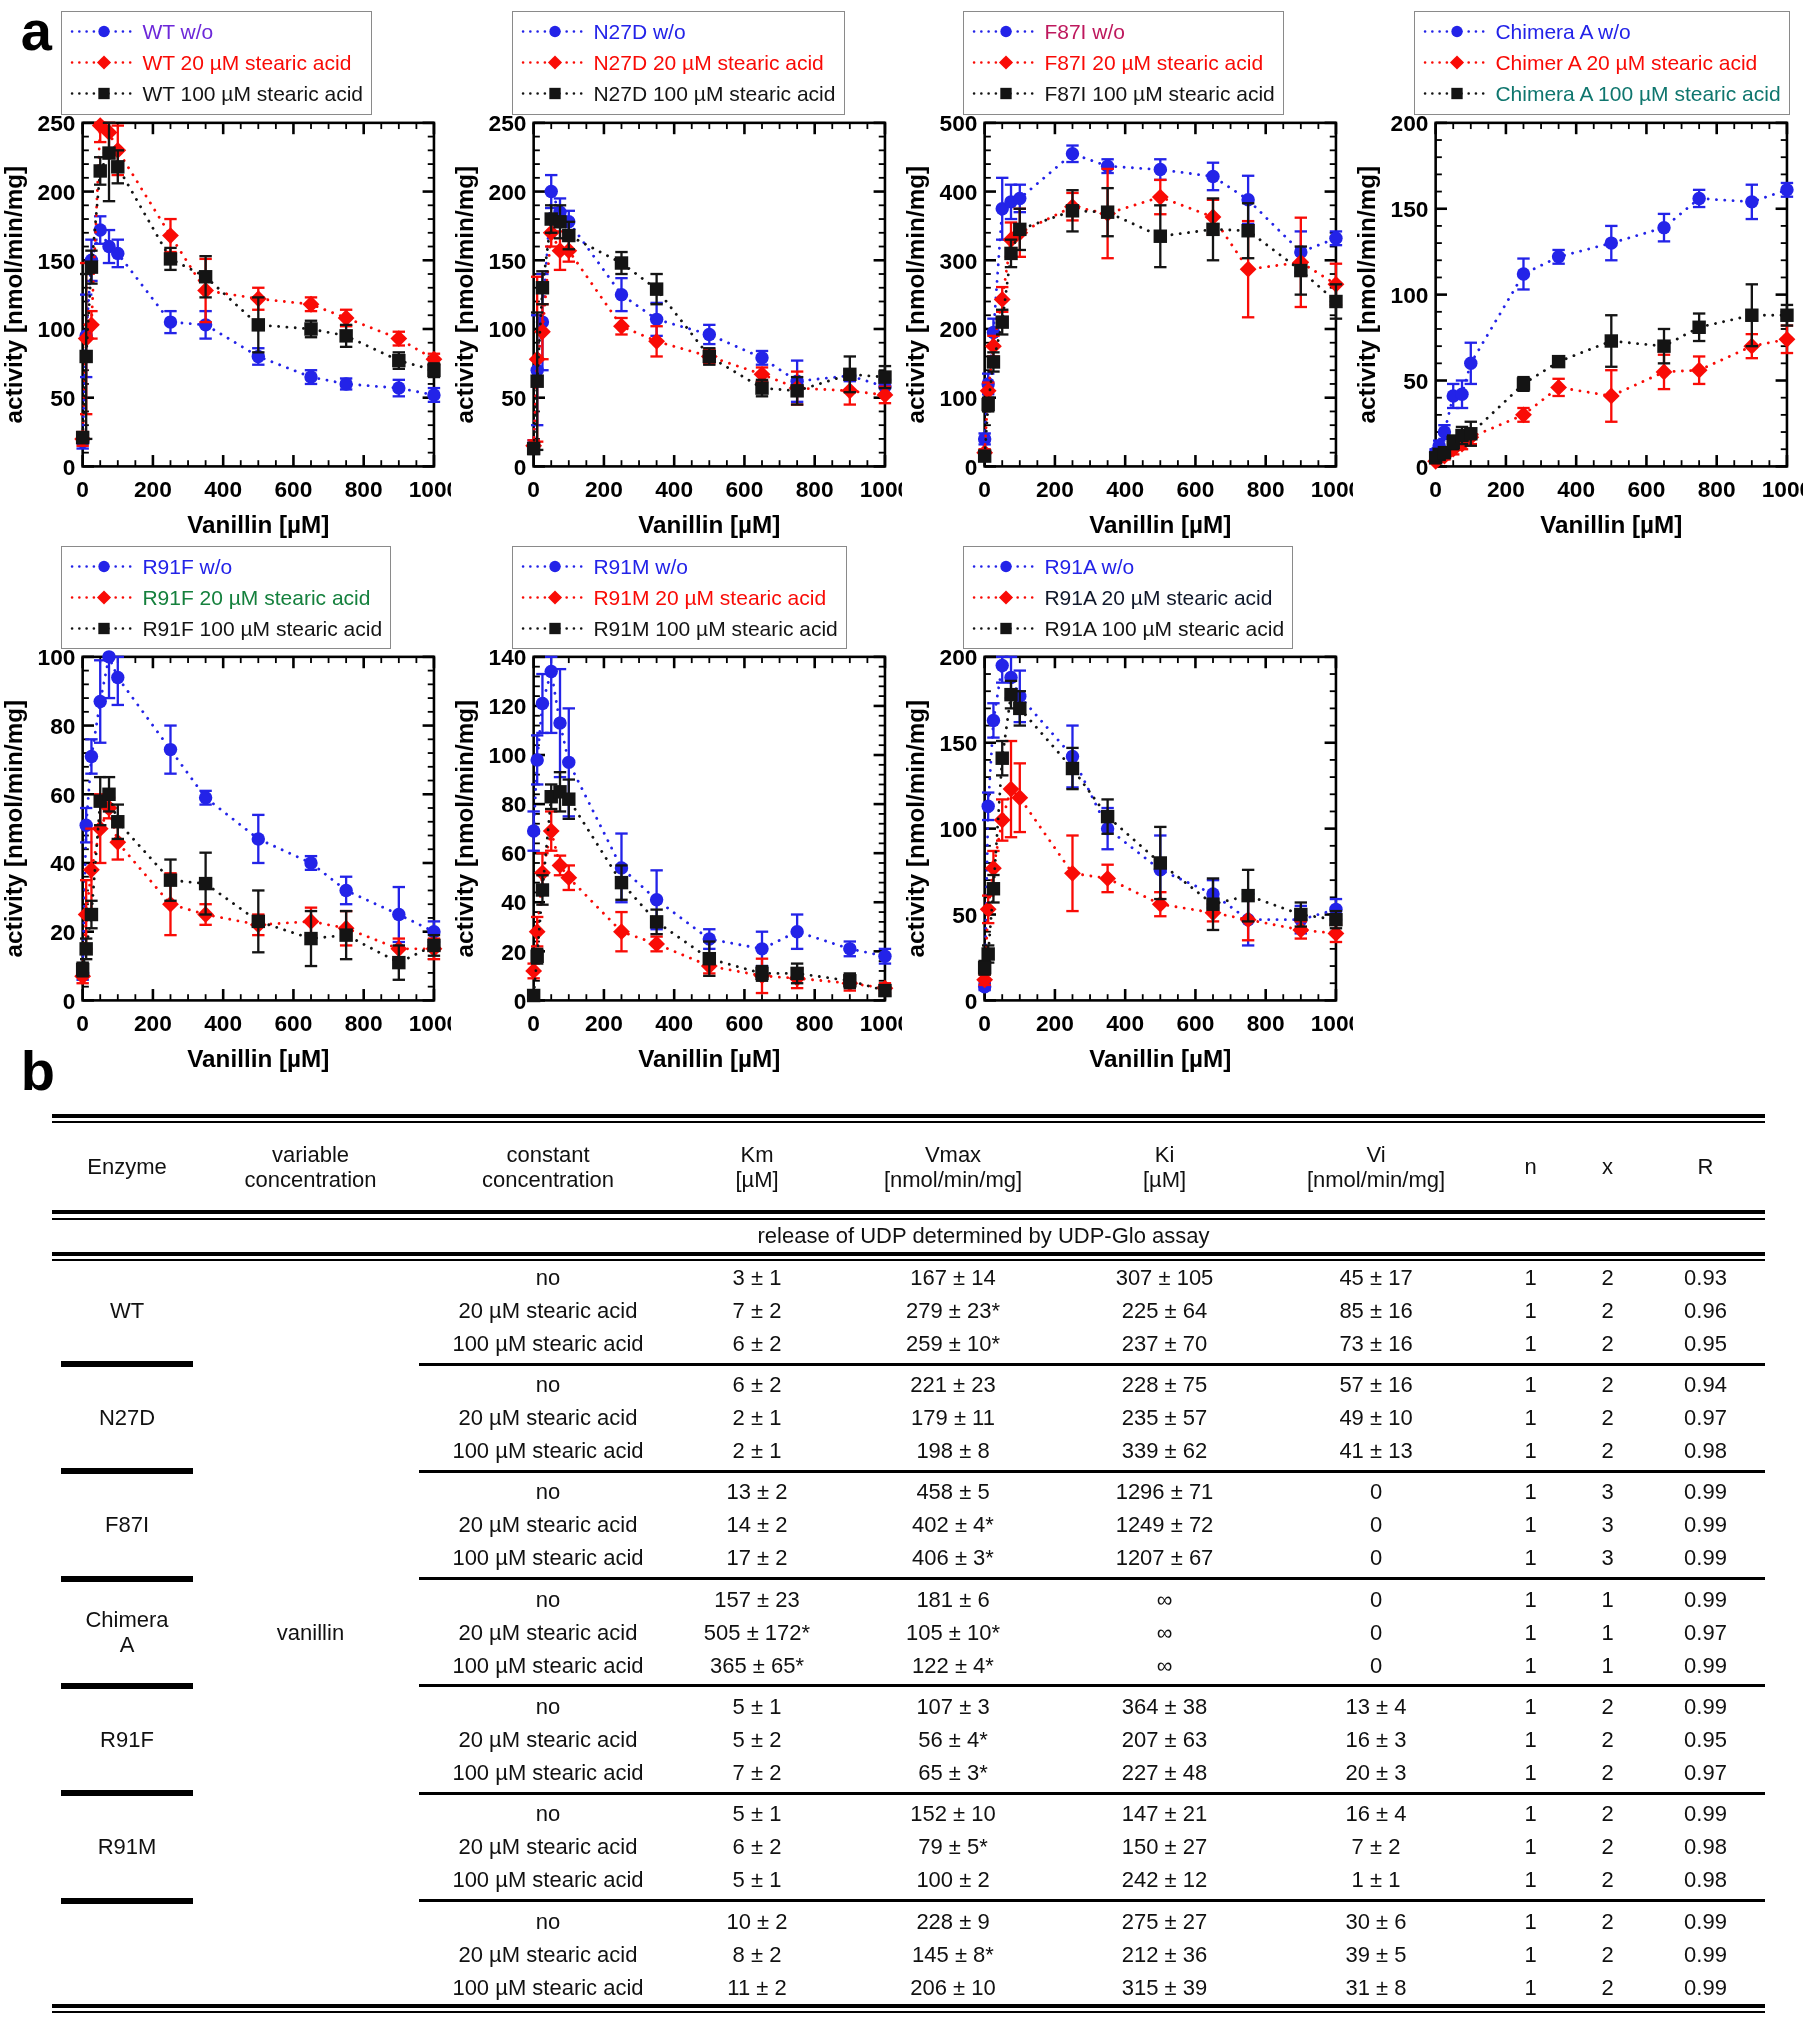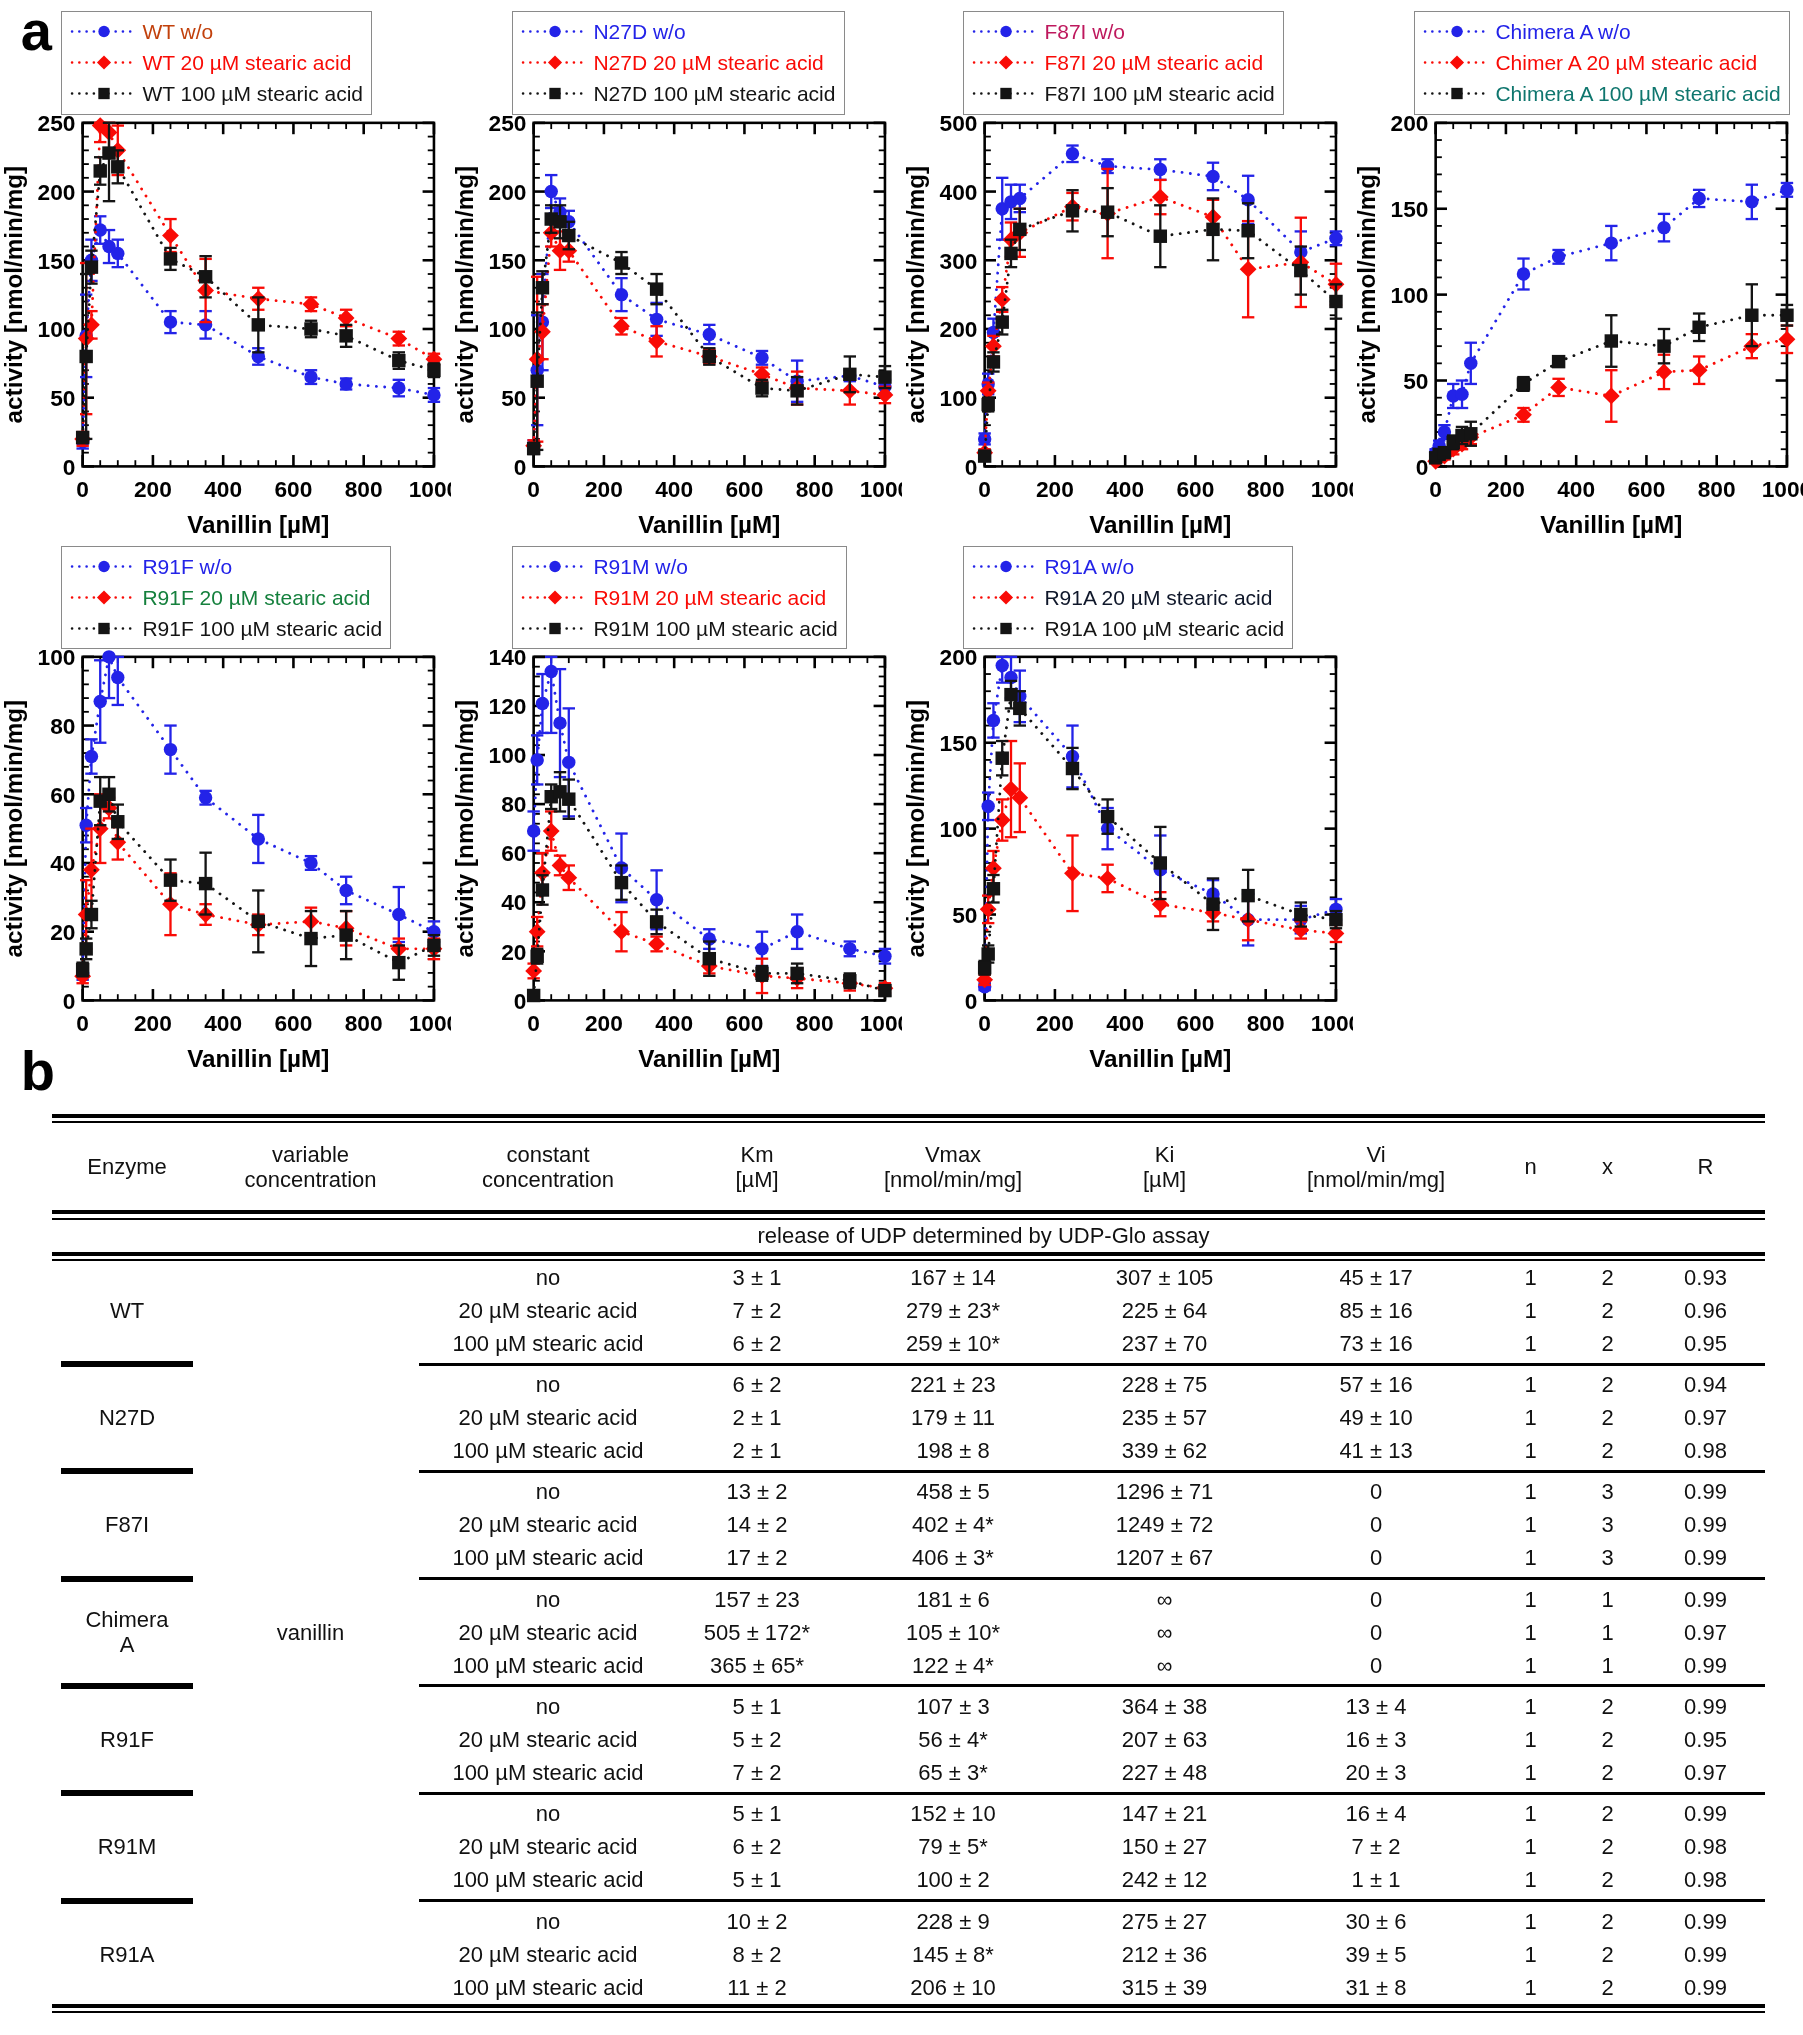--- a/index.html
+++ b/index.html
@@ -30,21 +30,21 @@
 </head>
 <body>
 
 <div class="panel-label" id="panel-a-label">a</div>
 <div id="charts-row-1">
     <div class="chart-cell"><div class="legend-box"><div class="legend-row">
           <svg viewBox="0 0 132 44">
             <line x1="4" y1="22" x2="128" y2="22" stroke="#2323e8" stroke-width="5" stroke-linecap="round" stroke-dasharray="0.1 14"></line>
             <circle cx="66" cy="22" r="11" fill="#2323e8"></circle>
           </svg>
-          <span class="legend-label" style="color: #c2410c;">WT w/o</span>
+          <span class="legend-label" style="color: #6d28d9;">WT w/o</span>
         </div><div class="legend-row">
           <svg viewBox="0 0 132 44">
             <line x1="4" y1="22" x2="128" y2="22" stroke="#f90b06" stroke-width="5" stroke-linecap="round" stroke-dasharray="0.1 14"></line>
             <path d="M 66 8.25 L 79.75 22 L 66 35.75 L 52.25 22 Z" fill="#f90b06"></path>
           </svg>
           <span class="legend-label" style="color: rgb(249, 11, 6);">WT 20 µM stearic acid</span>
         </div><div class="legend-row">
           <svg viewBox="0 0 132 44">
             <line x1="4" y1="22" x2="128" y2="22" stroke="#141414" stroke-width="5" stroke-linecap="round" stroke-dasharray="0.1 14"></line>
             <rect x="55" y="11" width="22" height="22" fill="#141414"></rect>
@@ -2329,23 +2329,20 @@
       <div class="td-cell" style="grid-area: 28 / 7 / auto / 8;">1 ± 1</div>
       <div class="td-cell" style="grid-area: 28 / 8 / auto / 9;">1</div>
       <div class="td-cell" style="grid-area: 28 / 9 / auto / 10;">2</div>
       <div class="td-cell" style="grid-area: 28 / 10 / auto / 11;">0.98</div>
       <div class="sep-enzyme" style="grid-area: 29 / 1 / auto / 2;">
         <div></div>
       </div>
       <div class="sep-long" style="grid-area: 29 / 3 / auto / 11;">
         <div></div>
       </div>
-      <div class="td-cell" style="grid-area: 30 / 1 / 33 / 2;">
-        <div>R91A</div>
-      </div>
       <div class="td-cell" style="grid-area: 30 / 3 / auto / 4;">no</div>
       <div class="td-cell" style="grid-area: 30 / 4 / auto / 5;">10 ± 2</div>
       <div class="td-cell" style="grid-area: 30 / 5 / auto / 6;">228 ± 9</div>
       <div class="td-cell" style="grid-area: 30 / 6 / auto / 7;">275 ± 27</div>
       <div class="td-cell" style="grid-area: 30 / 7 / auto / 8;">30 ± 6</div>
       <div class="td-cell" style="grid-area: 30 / 8 / auto / 9;">1</div>
       <div class="td-cell" style="grid-area: 30 / 9 / auto / 10;">2</div>
       <div class="td-cell" style="grid-area: 30 / 10 / auto / 11;">0.99</div>
       <div class="td-cell" style="grid-area: 31 / 3 / auto / 4;">20 µM stearic acid</div>
       <div class="td-cell" style="grid-area: 31 / 4 / auto / 5;">8 ± 2</div>

